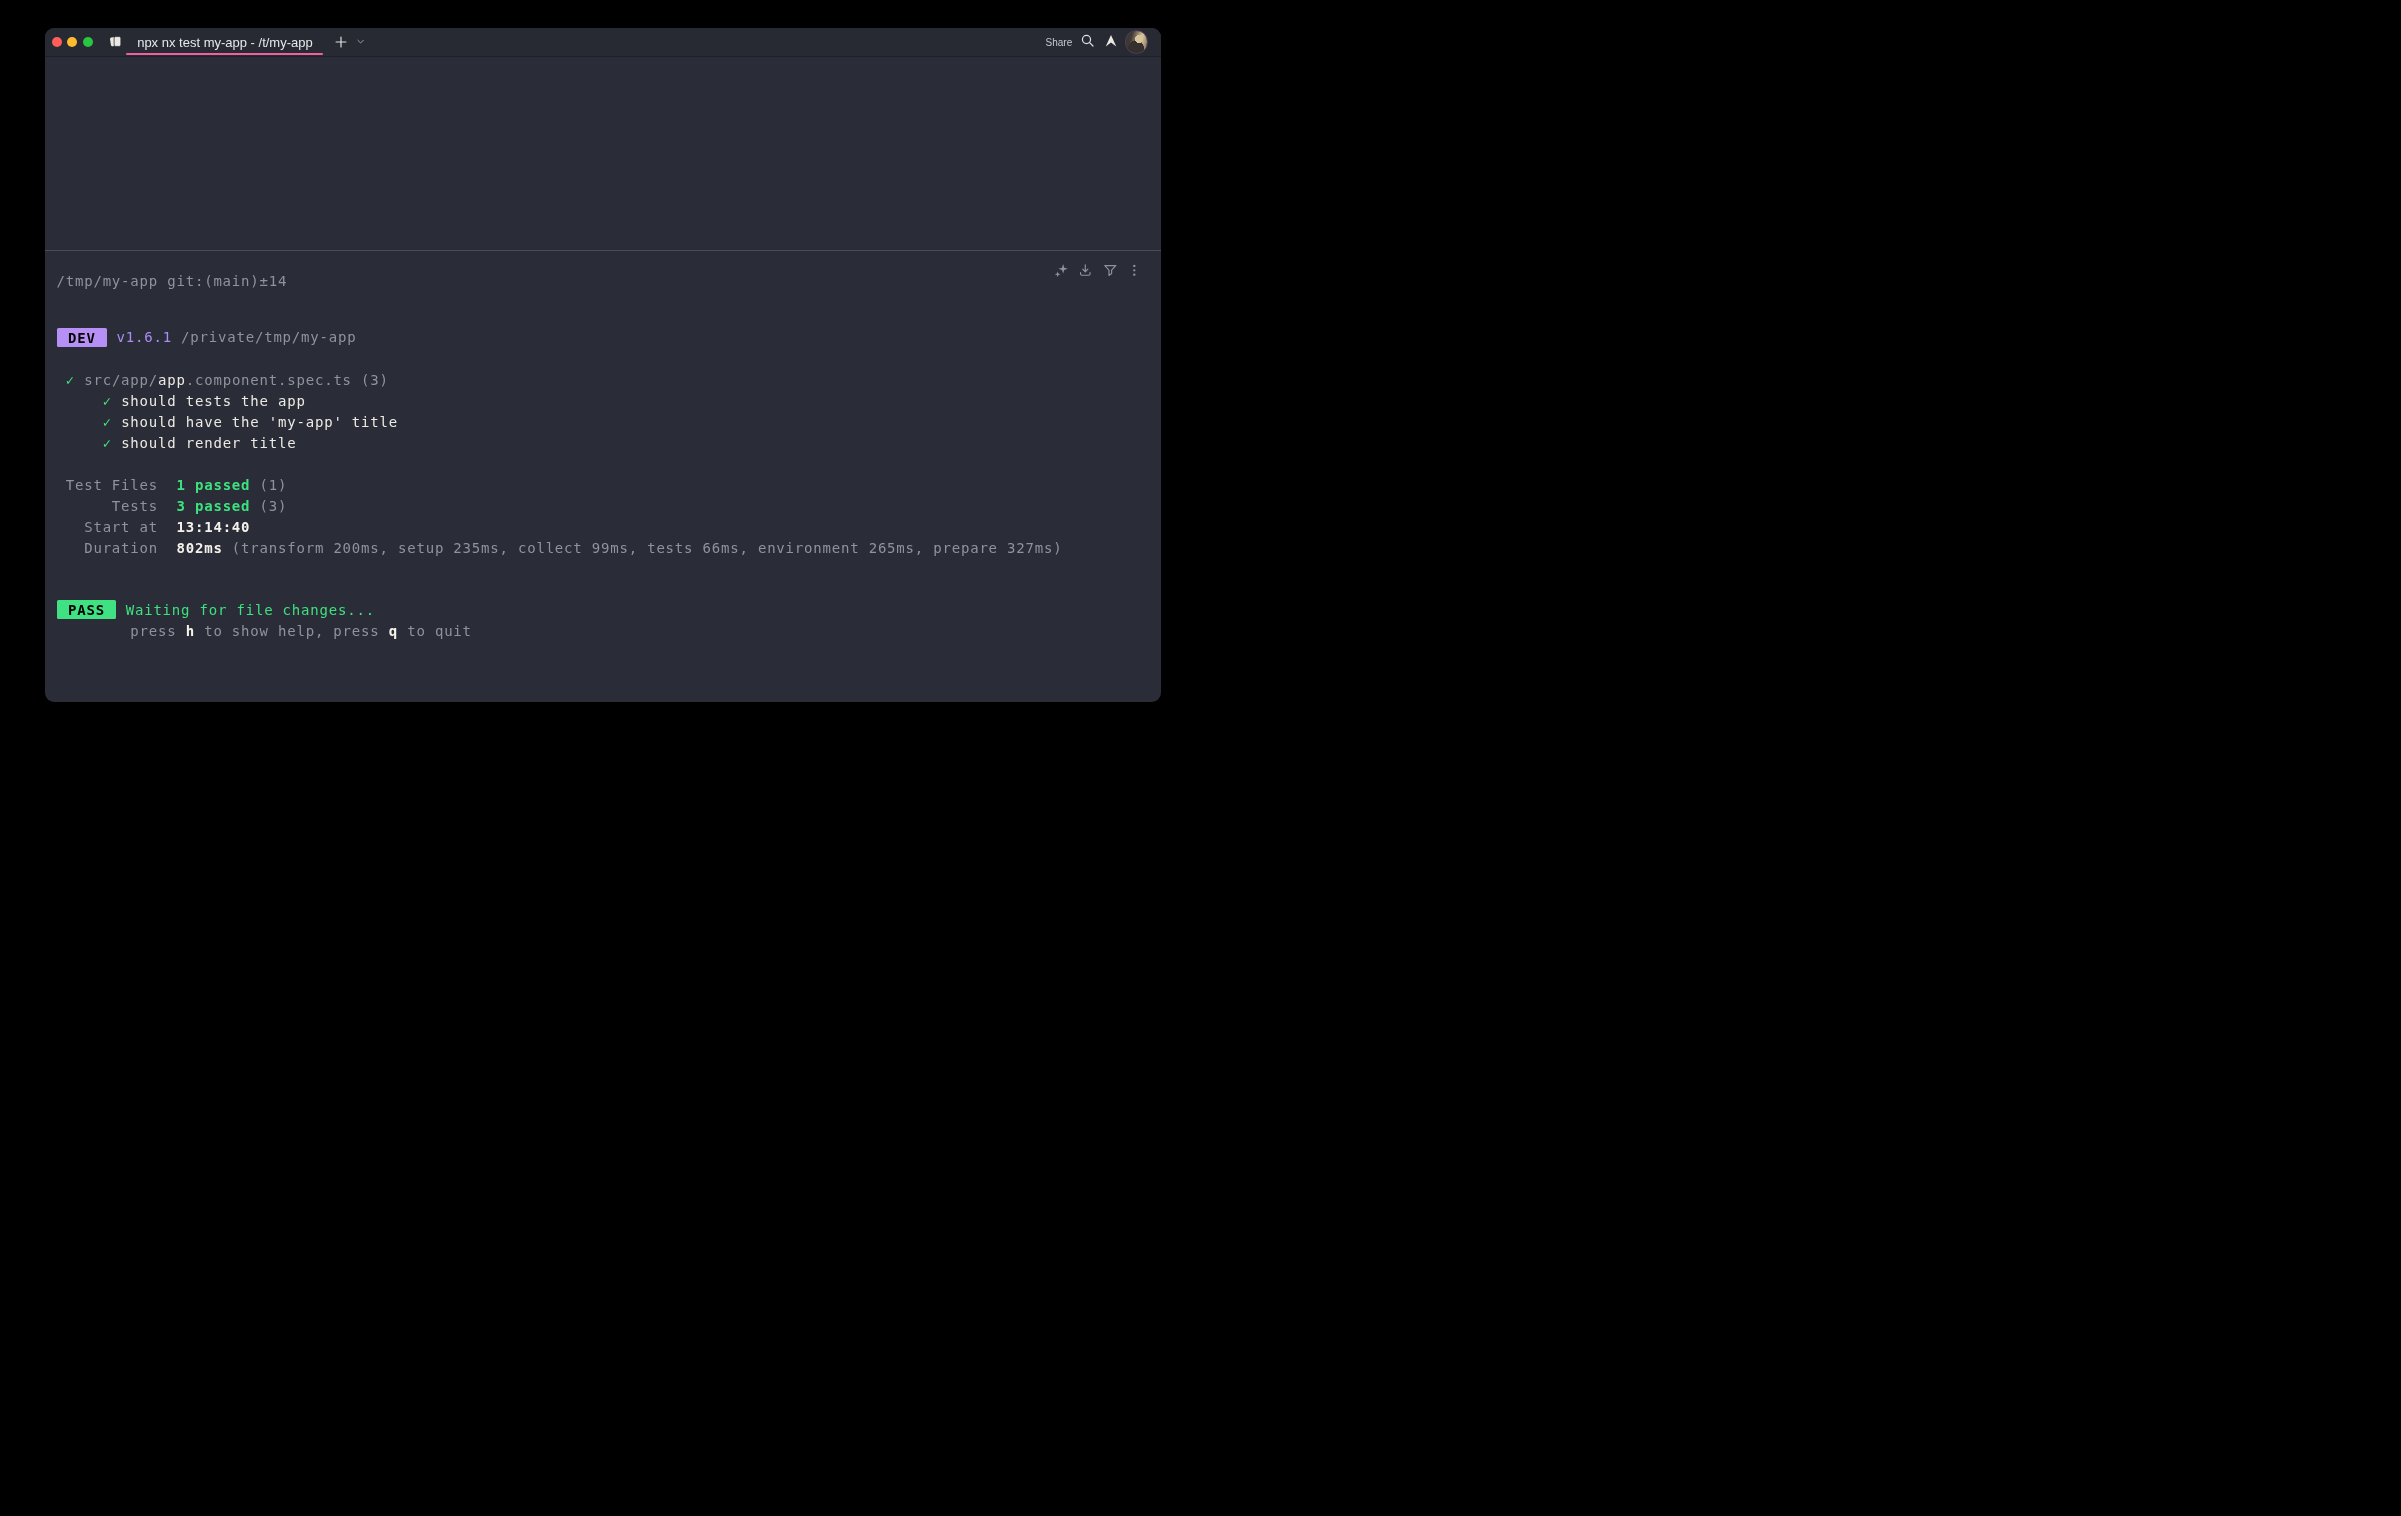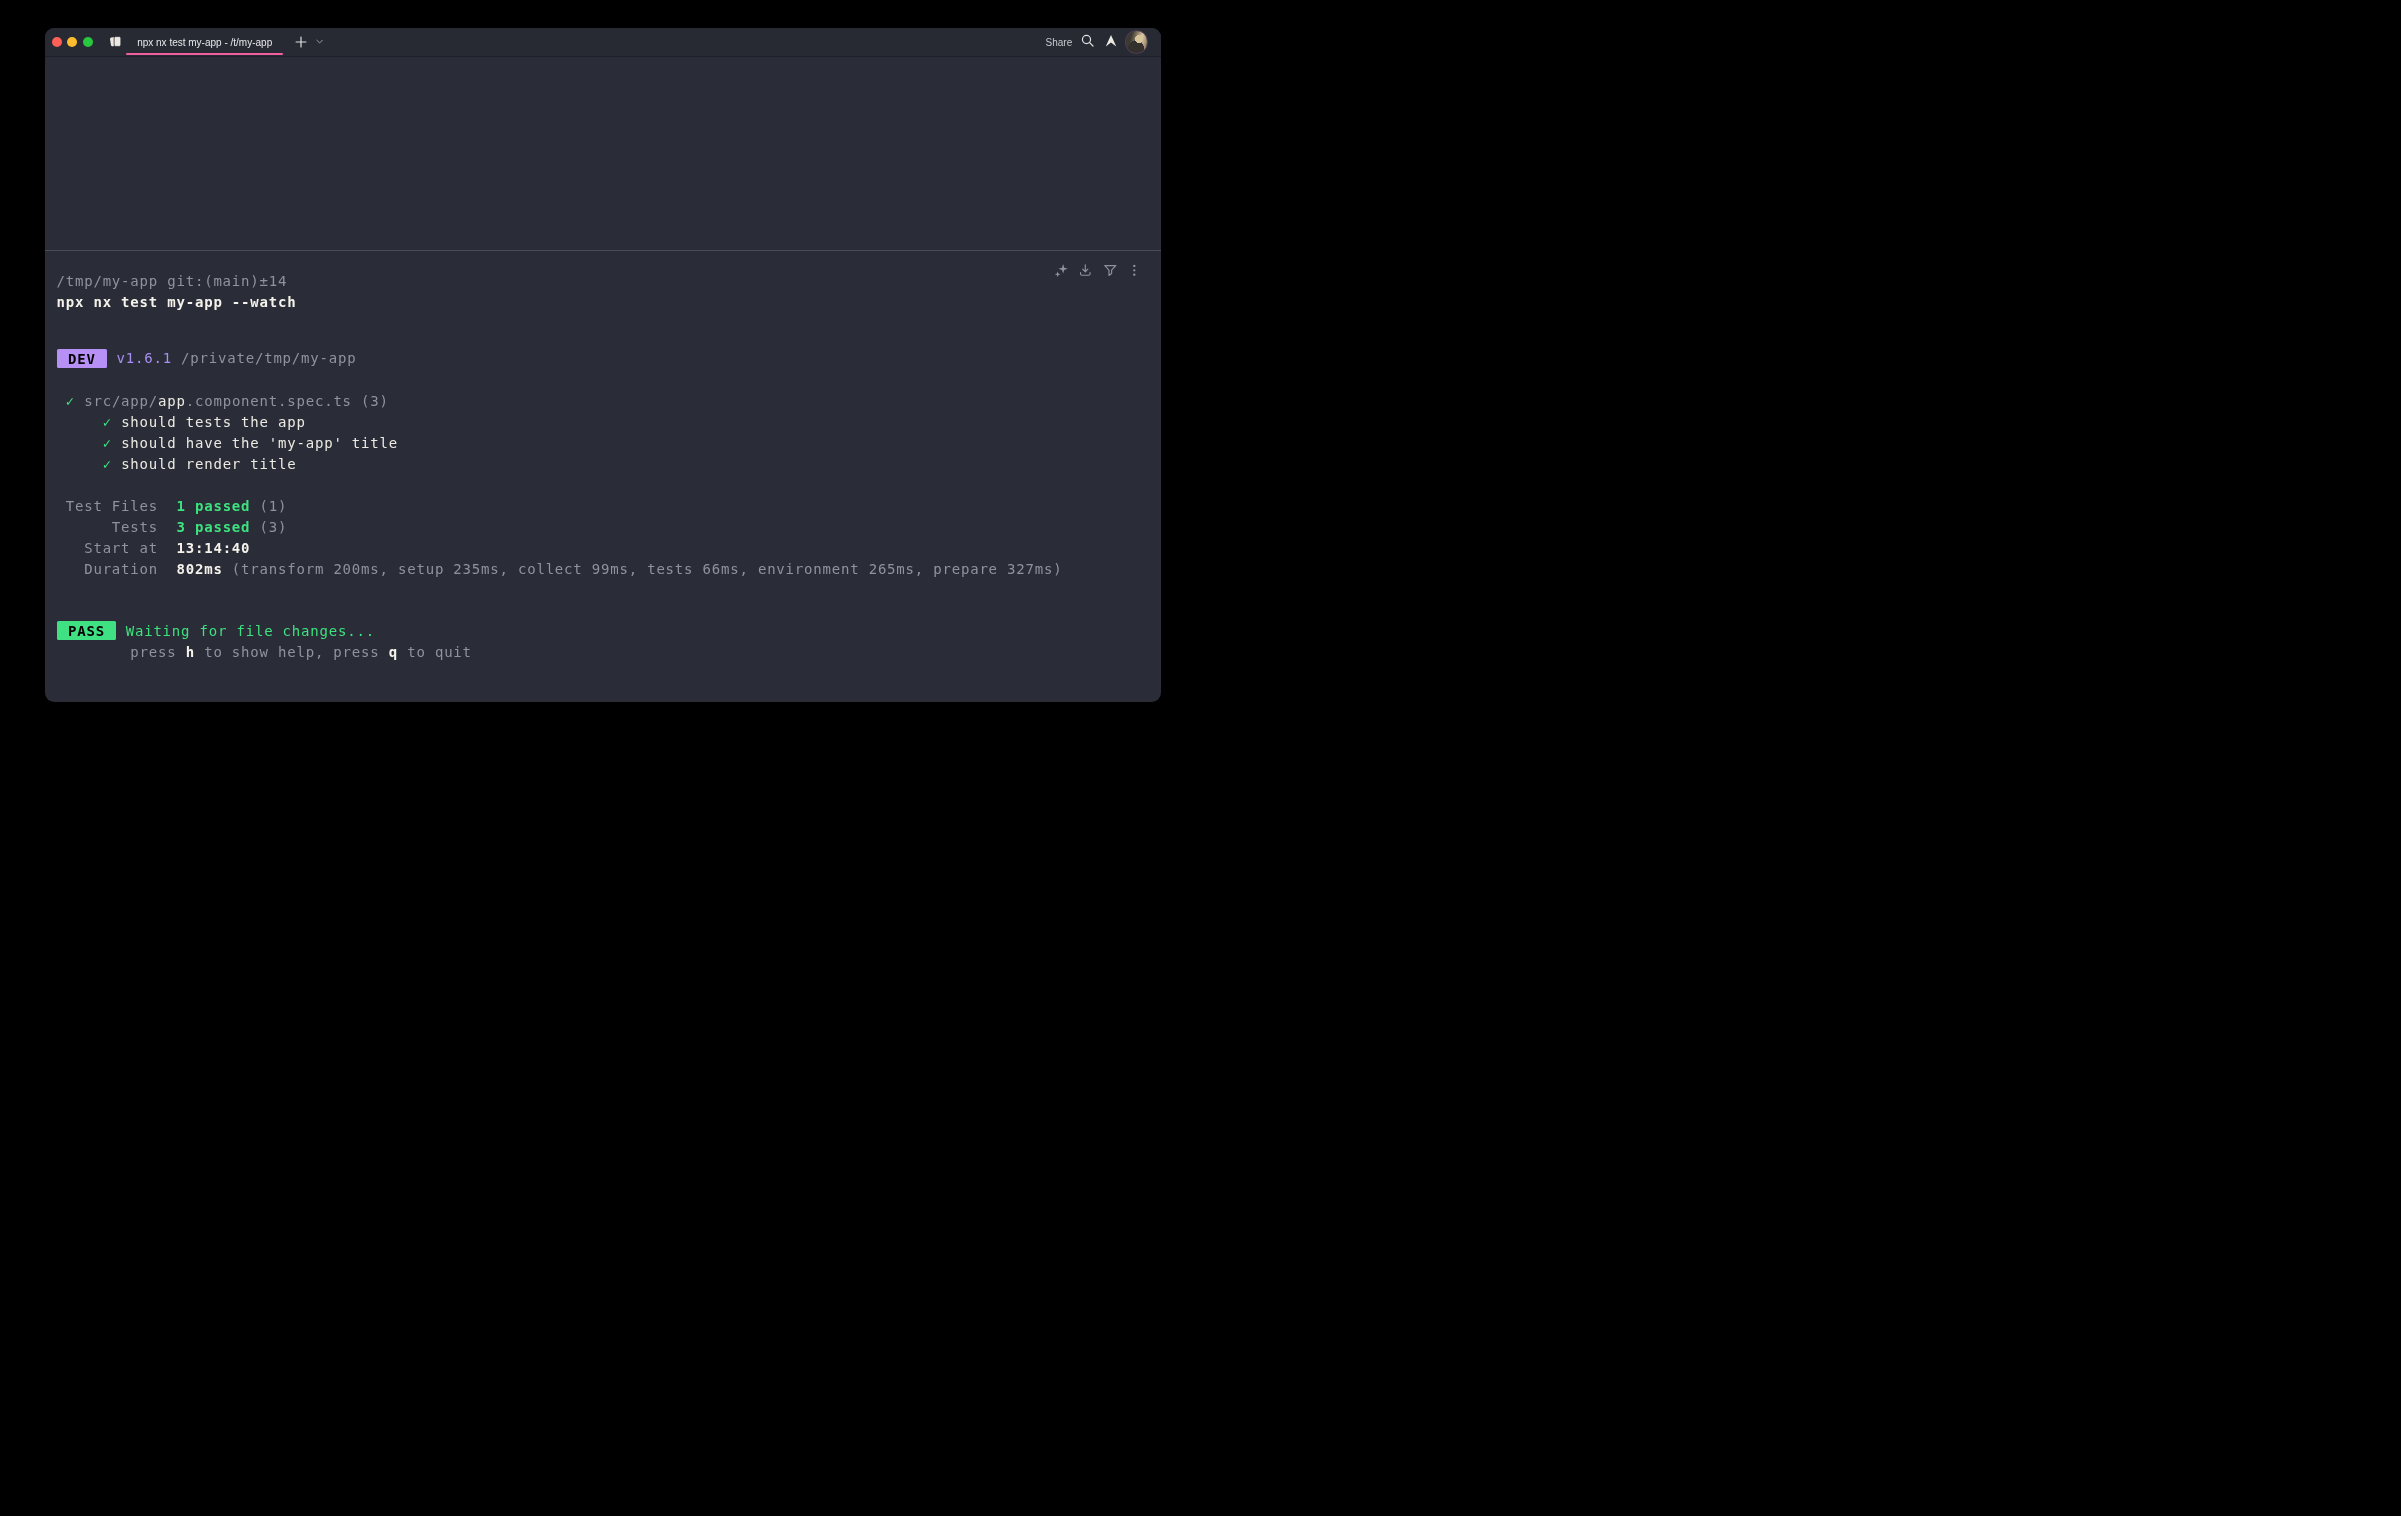--- a/index.html
+++ b/index.html
@@ -16,21 +16,21 @@
             display:flex; align-items:center; position:relative; }
   .lights { display:flex; gap:5.4px; margin-left:7px; align-items:center; }
   .light { width:10px; height:10px; border-radius:50%; }
   .light.red { background:#ff5f57; }
   .light.yellow { background:#febc2e; }
   .light.green { background:#29c73f; }
 
   .pages-btn { margin-left:15.3px; display:flex; align-items:center; cursor:default; }
   .tab { margin-left:3.1px; height:100%; display:flex; align-items:center;
          padding:0 10.7px; position:relative; }
-  .tab-title { color:#e7e8ea; font-size:10px; white-space:nowrap; }
+  .tab-title { color:#e7e8ea; font-size:13px; white-space:nowrap; }
   .tab-underline { position:absolute; left:0; right:0; bottom:0.8px; height:2.3px;
                    background:#f0609f; border-radius:1.5px; }
   .newtab { margin-left:10.7px; display:flex; align-items:center; }
   .tab-chevron { margin-left:7.7px; display:flex; align-items:center; }
 
   .tabbar-right { margin-left:auto; display:flex; align-items:center; gap:8px;
                   padding-right:14px; }
   .share { color:#c7cacf; font-size:10px; }
   .avatar { width:21.5px; height:21.5px; border-radius:50%;
             background:
@@ -145,21 +145,20 @@
           <svg width="14.6" height="14.6" viewBox="0 0 20 20">
             <circle class="icon-fill" cx="10" cy="4" r="1.6"></circle>
             <circle class="icon-fill" cx="10" cy="10" r="1.6"></circle>
             <circle class="icon-fill" cx="10" cy="16" r="1.6"></circle>
           </svg>
         </span>
       </div>
 
       <div class="out">
           <div class="line"><span class="g">/tmp/my-app git:(main)±14</span></div>
-          <div class="line"><span class="b">npx nx test my-app --watch</span></div>
           <div style="height: 35px;"></div>
           <div class="line"><span class="badge badge-dev"> DEV </span><span> </span><span class="pu">v1.6.1</span><span> </span><span class="g">/private/tmp/my-app</span></div>
           <div style="height: 21.5px;"></div>
           <div class="line"><span> </span><span class="gr">✓</span><span> </span><span class="g">src/app/</span><span class="w">app</span><span class="g">.component.spec.ts</span><span class="g"> (3)</span></div>
           <div class="line"><span>     </span><span class="gr">✓</span><span> </span><span class="w">should tests the app</span></div>
           <div class="line"><span>     </span><span class="gr">✓</span><span> </span><span class="w">should have the 'my-app' title</span></div>
           <div class="line"><span>     </span><span class="gr">✓</span><span> </span><span class="w">should render title</span></div>
           <div style="height: 21px;"></div>
           <div class="line"><span class="g"> Test Files  </span><span class="bg">1 passed</span><span class="g"> (1)</span></div>
           <div class="line"><span class="g">      Tests  </span><span class="bg">3 passed</span><span class="g"> (3)</span></div>

